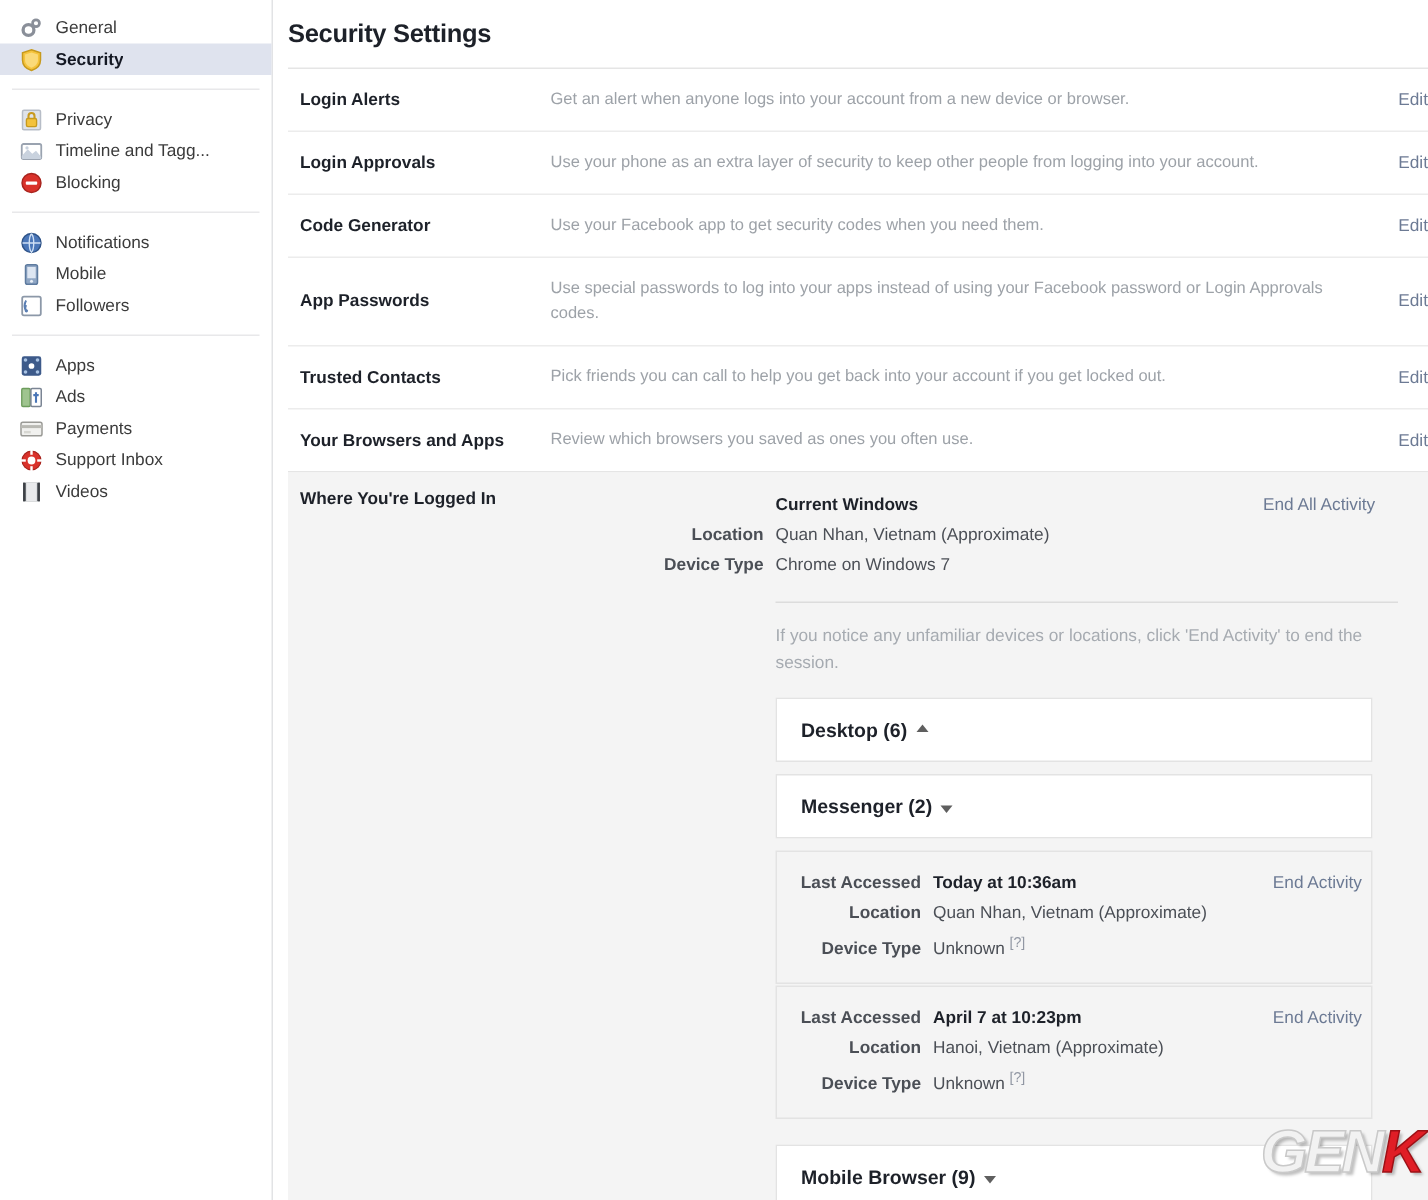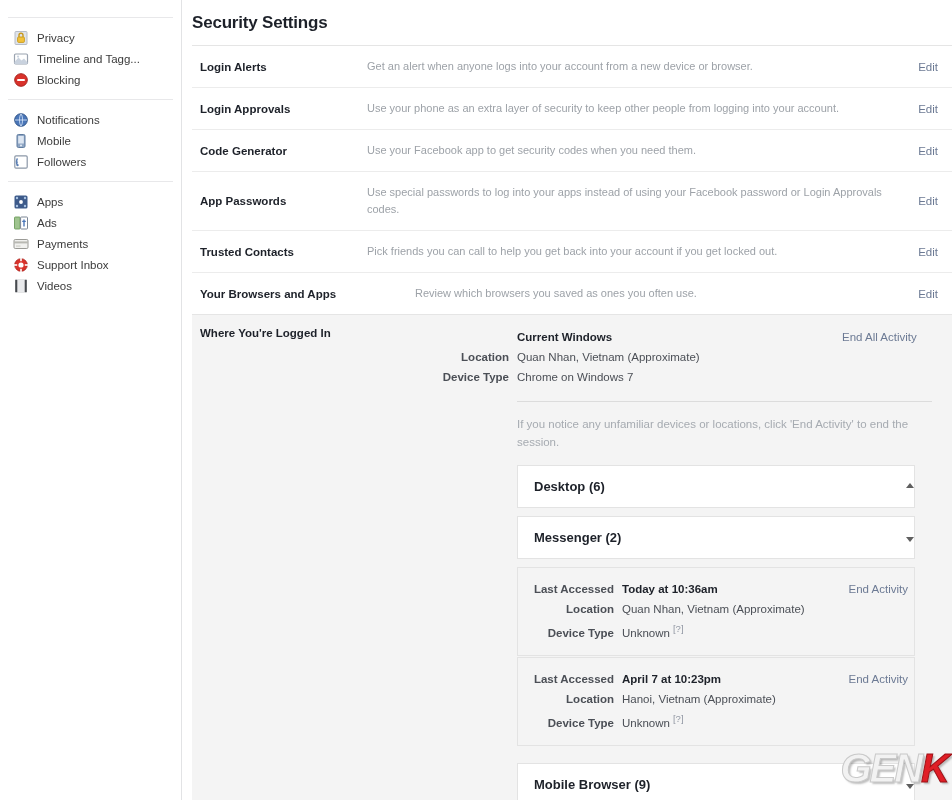--- a/index.html
+++ b/index.html
@@ -90,42 +90,41 @@
     margin: 0 0 0 10px;
     border-top: 1px solid #e5e5e5;
   }
   .sec-row {
     display: flex;
     align-items: center;
     border-bottom: 1px solid #ececec;
     padding: 12px 0 12px 0;
     min-height: 13px;
   }
-  .sec-row.lastrow { border-bottom: 1px solid #e5e5e5; gap: 48px; }
+  .sec-row.lastrow { border-bottom: 1px solid #e5e5e5; }
   .sec-label {
     width: 175px;
     min-width: 175px;
     font-weight: bold;
     font-size: 11.5px;
     color: #1d2129;
     padding-left: 8px;
     box-sizing: border-box;
   }
   .sec-desc {
     flex: 1;
     color: #9da2a8;
     font-size: 11px;
     line-height: 17px;
     padding-right: 14px;
   }
   .sec-edit {
     width: 46px;
     min-width: 46px;
     text-align: right;
-    padding-right: 14px;
     box-sizing: border-box;
     color: #6c7a94;
     font-size: 11.5px;
     cursor: pointer;
   }
 
   
   .logged-block {
     margin-left: 10px;
     background: #f4f4f4;
@@ -199,21 +198,20 @@
     border: 1px solid #e3e3e3;
     padding: 13px 0 13px 16px;
     font-weight: bold;
     font-size: 13px;
     color: #1d2129;
     cursor: pointer;
     display: flex;
     align-items: center;
     gap: 6px;
     margin-bottom: 8px;
-    justify-content: space-between;
   }
   .caret {
     display: inline-block;
     width: 0; height: 0;
     border-left: 4px solid transparent;
     border-right: 4px solid transparent;
   }
   .caret.down { border-top: 5px solid #5f5f5f; position: relative; top: 2px; }
   .caret.up   { border-bottom: 5px solid #5f5f5f; position: relative; top: -1px;}
 
@@ -256,20 +254,38 @@
   }
 </style>
 </head>
 <body>
 
 <div id="app">
 
   <div class="sidebar">
     <div id="sidebar-root">
         <div class="nav-group">
+          <div class="nav-item">
+            <span class="ico">
+              <svg width="16" height="16" viewBox="0 0 16 16">
+                <circle cx="6" cy="9" r="3.6" fill="none" stroke="#8a8f99" stroke-width="2.2"></circle>
+                <circle cx="11" cy="4.5" r="2.3" fill="none" stroke="#8a8f99" stroke-width="1.8"></circle>
+              </svg>
+            </span>
+            <span class="nav-label">General</span>
+          </div>
+          <div class="nav-item selected">
+            <span class="ico">
+              <svg width="16" height="16" viewBox="0 0 16 16">
+                <path d="M8 1.2 L14 3.2 V8 C14 11.6 11.2 14 8 15 C4.8 14 2 11.6 2 8 V3.2 Z" fill="#f5c33b" stroke="#c79a1d" stroke-width="1"></path>
+                <path d="M8 3 L12.3 4.4 V8 C12.3 10.6 10.3 12.4 8 13.2 C5.7 12.4 3.7 10.6 3.7 8 V4.4 Z" fill="#fada79"></path>
+              </svg>
+            </span>
+            <span class="nav-label">Security</span>
+          </div>
         </div>
         <div class="nav-sep"></div>
         <div class="nav-group">
           <div class="nav-item">
             <span class="ico">
               <svg width="16" height="16" viewBox="0 0 16 16">
                 <rect x="2" y="1.5" width="12" height="13" rx="1" fill="#dfe3ea" stroke="#b7bdc7" stroke-width="1"></rect>
                 <path d="M6 7 V5.3 a2 2 0 0 1 4 0 V7" fill="none" stroke="#c89a20" stroke-width="1.4"></path>
                 <rect x="4.6" y="7" width="6.8" height="5.4" rx="1" fill="#f3c23c" stroke="#c79a1d" stroke-width="0.9"></rect>
               </svg>

